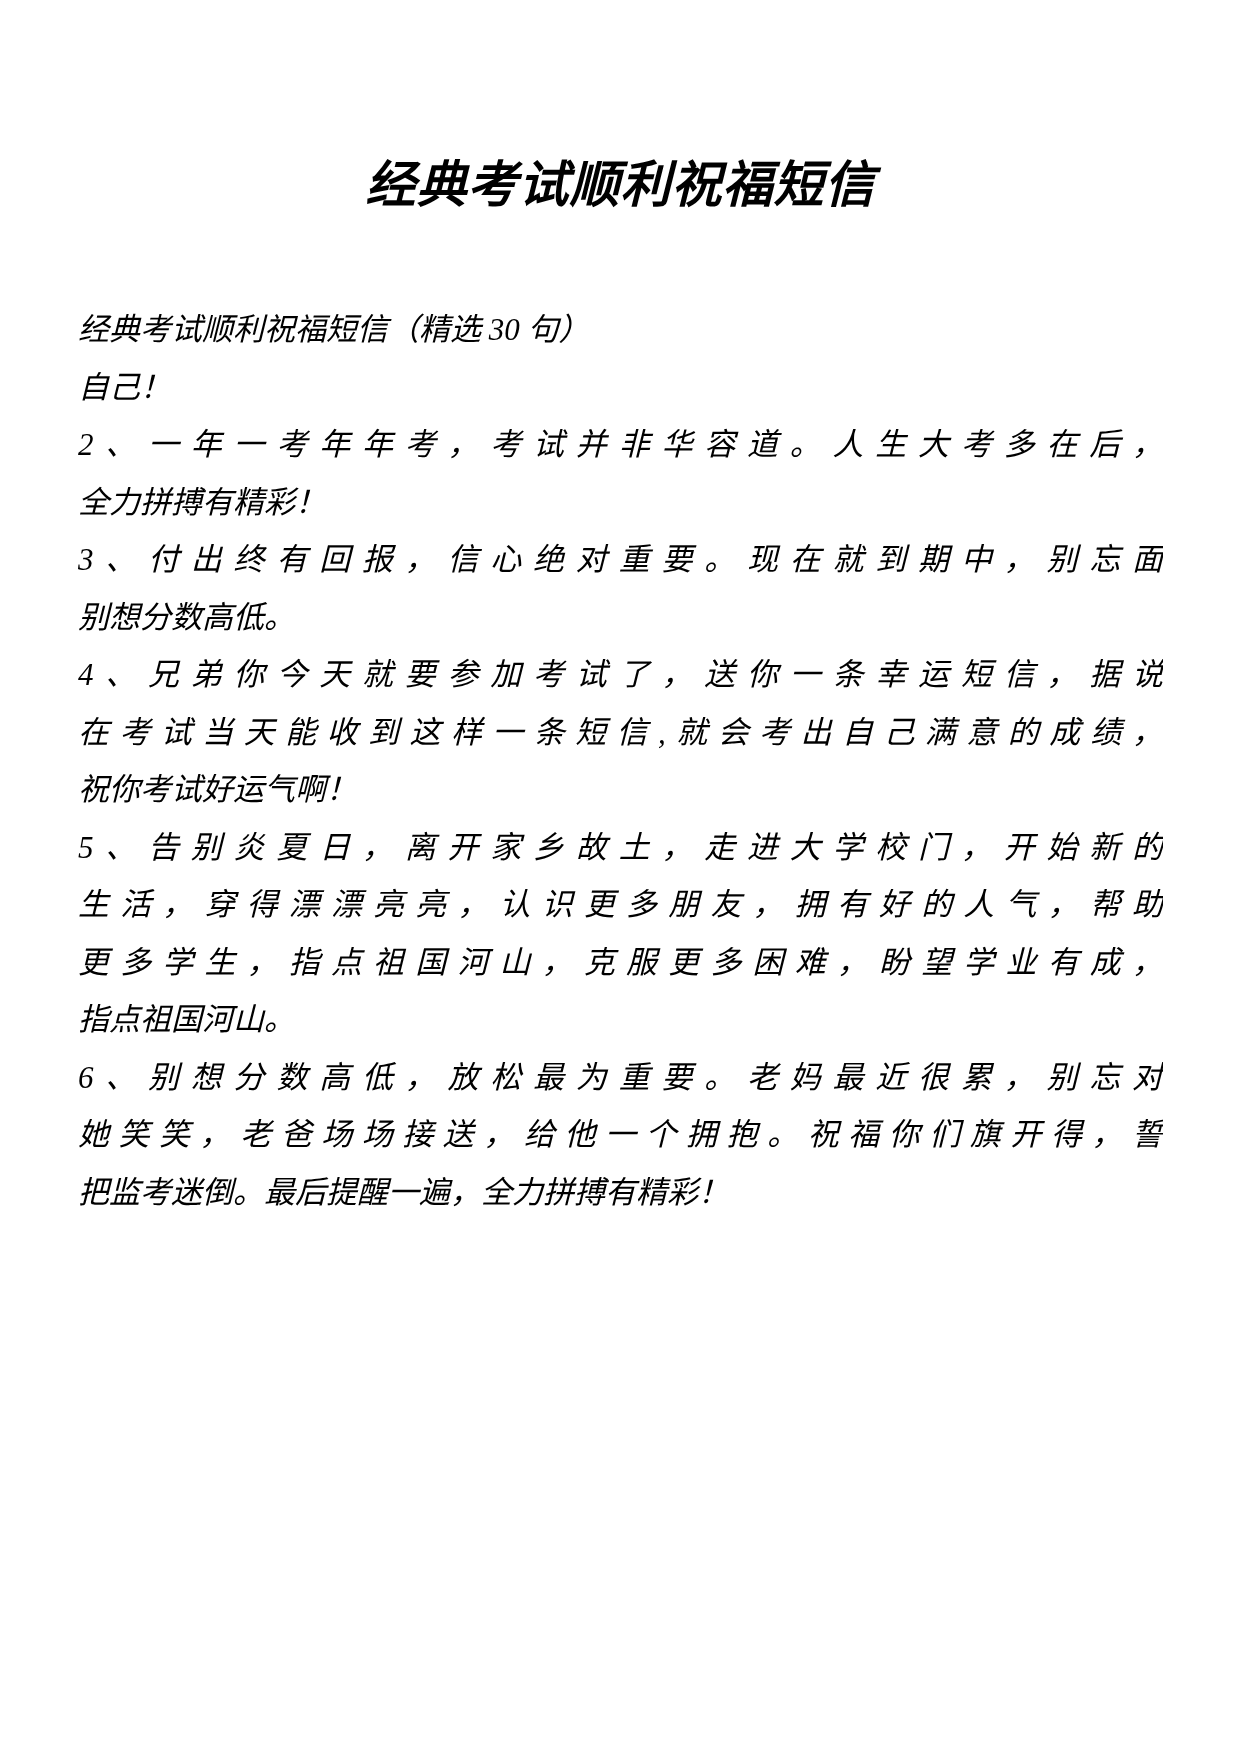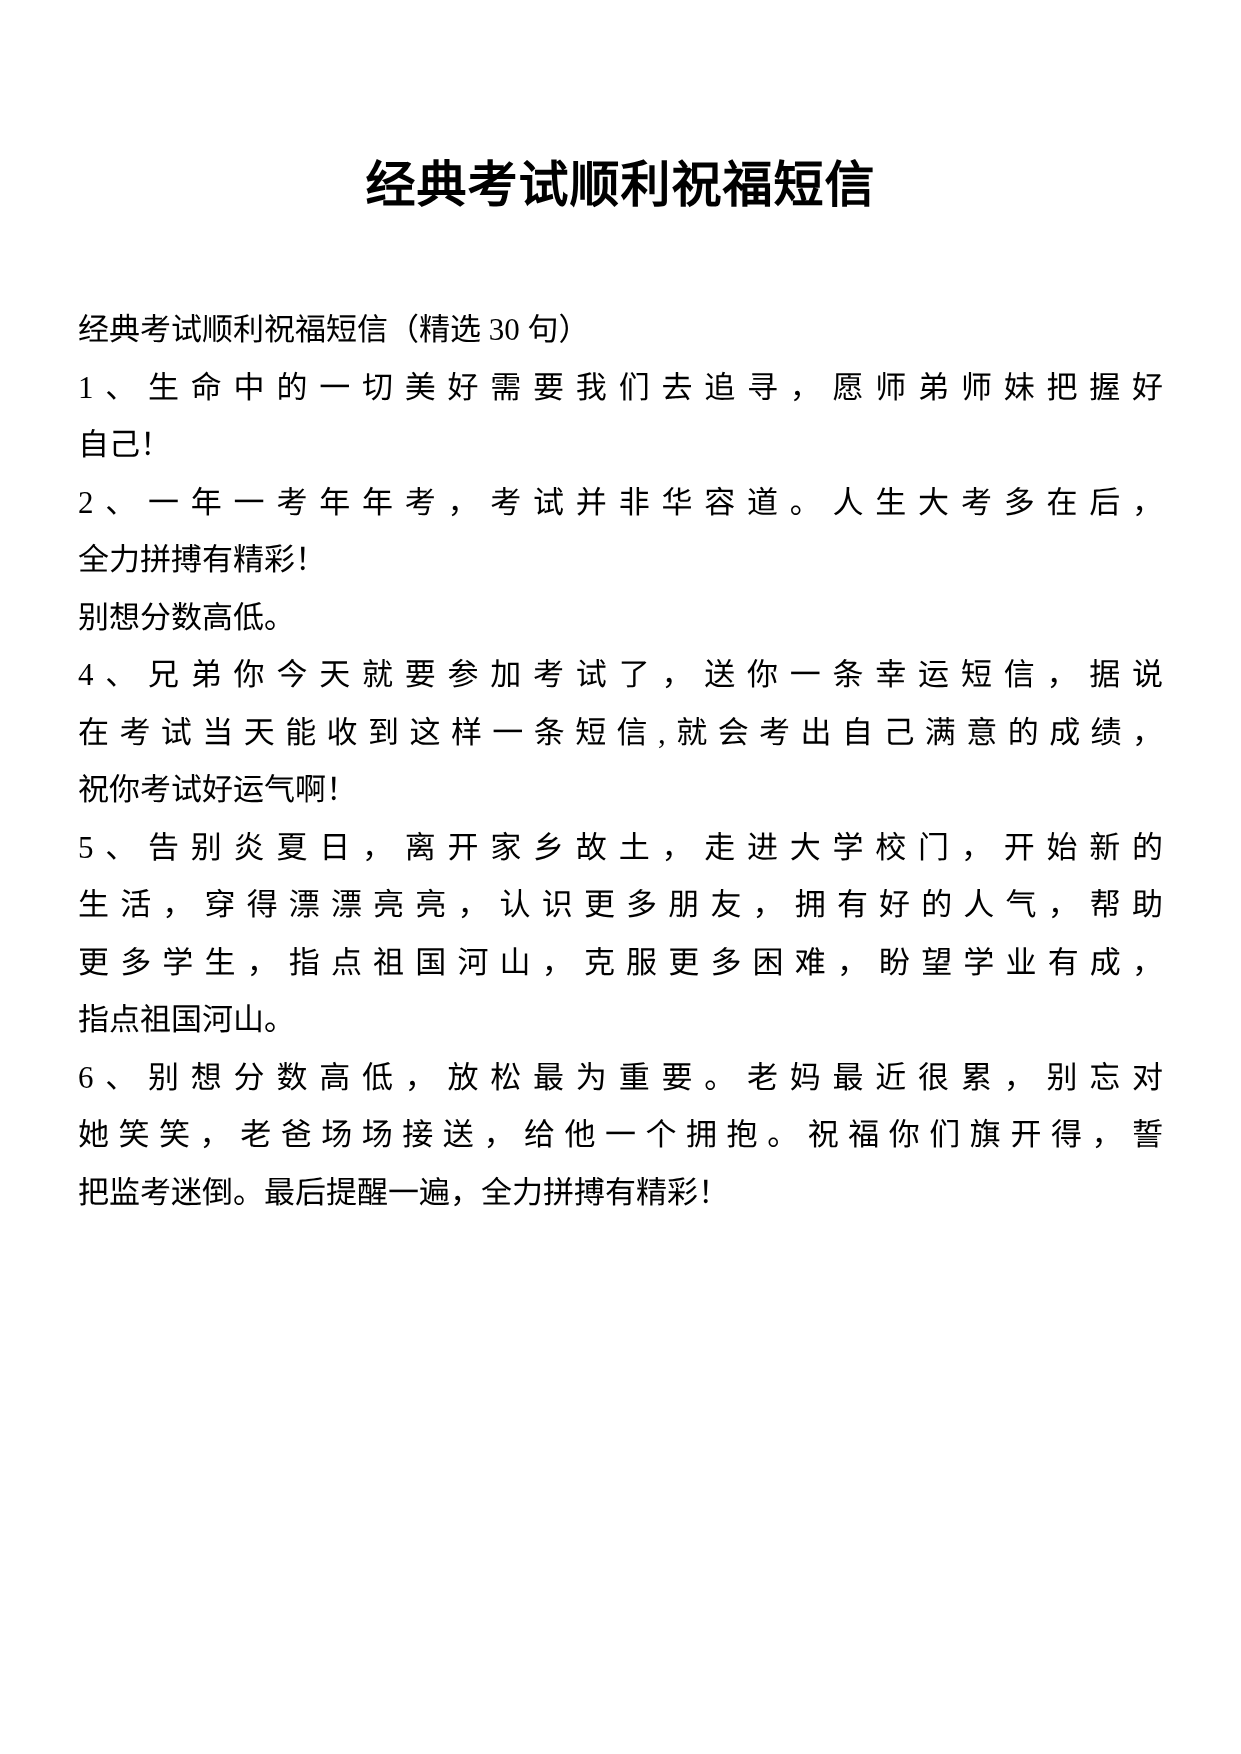--- a/index.html
+++ b/index.html
@@ -8,20 +8,21 @@
     background: #ffffff;
   }
   .page {
     position: relative;
     width: 1241px;
     height: 1754px;
     background: #ffffff;
     color: #000000;
     overflow: hidden;
     font-family: "Liberation Serif", "DejaVu Serif", serif;
+    font-style: italic;
   }
   .doc-title {
     margin: 0;
     padding-top: 152px;
     font-size: 50px;
     line-height: 66px;
     font-weight: bold;
     text-align: center;
     letter-spacing: 1px;
     font-family: "Liberation Serif", "DejaVu Serif", serif;
@@ -56,28 +57,28 @@
 </head>
 <body>
 
 <div class="page">
   <h1 class="doc-title">经典考试顺利祝福短信</h1>
   <div class="doc-body">
       <div class="paragraph">
         <div class="line end">经典考试顺利祝福短信（精选 30 句）</div>
       </div>
       <div class="paragraph">
-        <div class="line">1、生命中的一切美好需要我们去追寻，愿师弟师妹把握好</div>
         <div class="line end">自己！</div>
       </div>
       <div class="paragraph">
         <div class="line">2、一年一考年年考，考试并非华容道。人生大考多在后，</div>
         <div class="line end">全力拼搏有精彩！</div>
       </div>
       <div class="paragraph">
+        <div class="line">3、付出终有回报，信心绝对重要。现在就到期中，别忘面</div>
         <div class="line end">别想分数高低。</div>
       </div>
       <div class="paragraph">
         <div class="line">4、兄弟你今天就要参加考试了，送你一条幸运短信，据说</div>
         <div class="line">在考试当天能收到这样一条短信,就会考出自己满意的成绩，</div>
         <div class="line end">祝你考试好运气啊！</div>
       </div>
       <div class="paragraph">
         <div class="line">5、告别炎夏日，离开家乡故土，走进大学校门，开始新的</div>
         <div class="line">生活，穿得漂漂亮亮，认识更多朋友，拥有好的人气，帮助</div>

